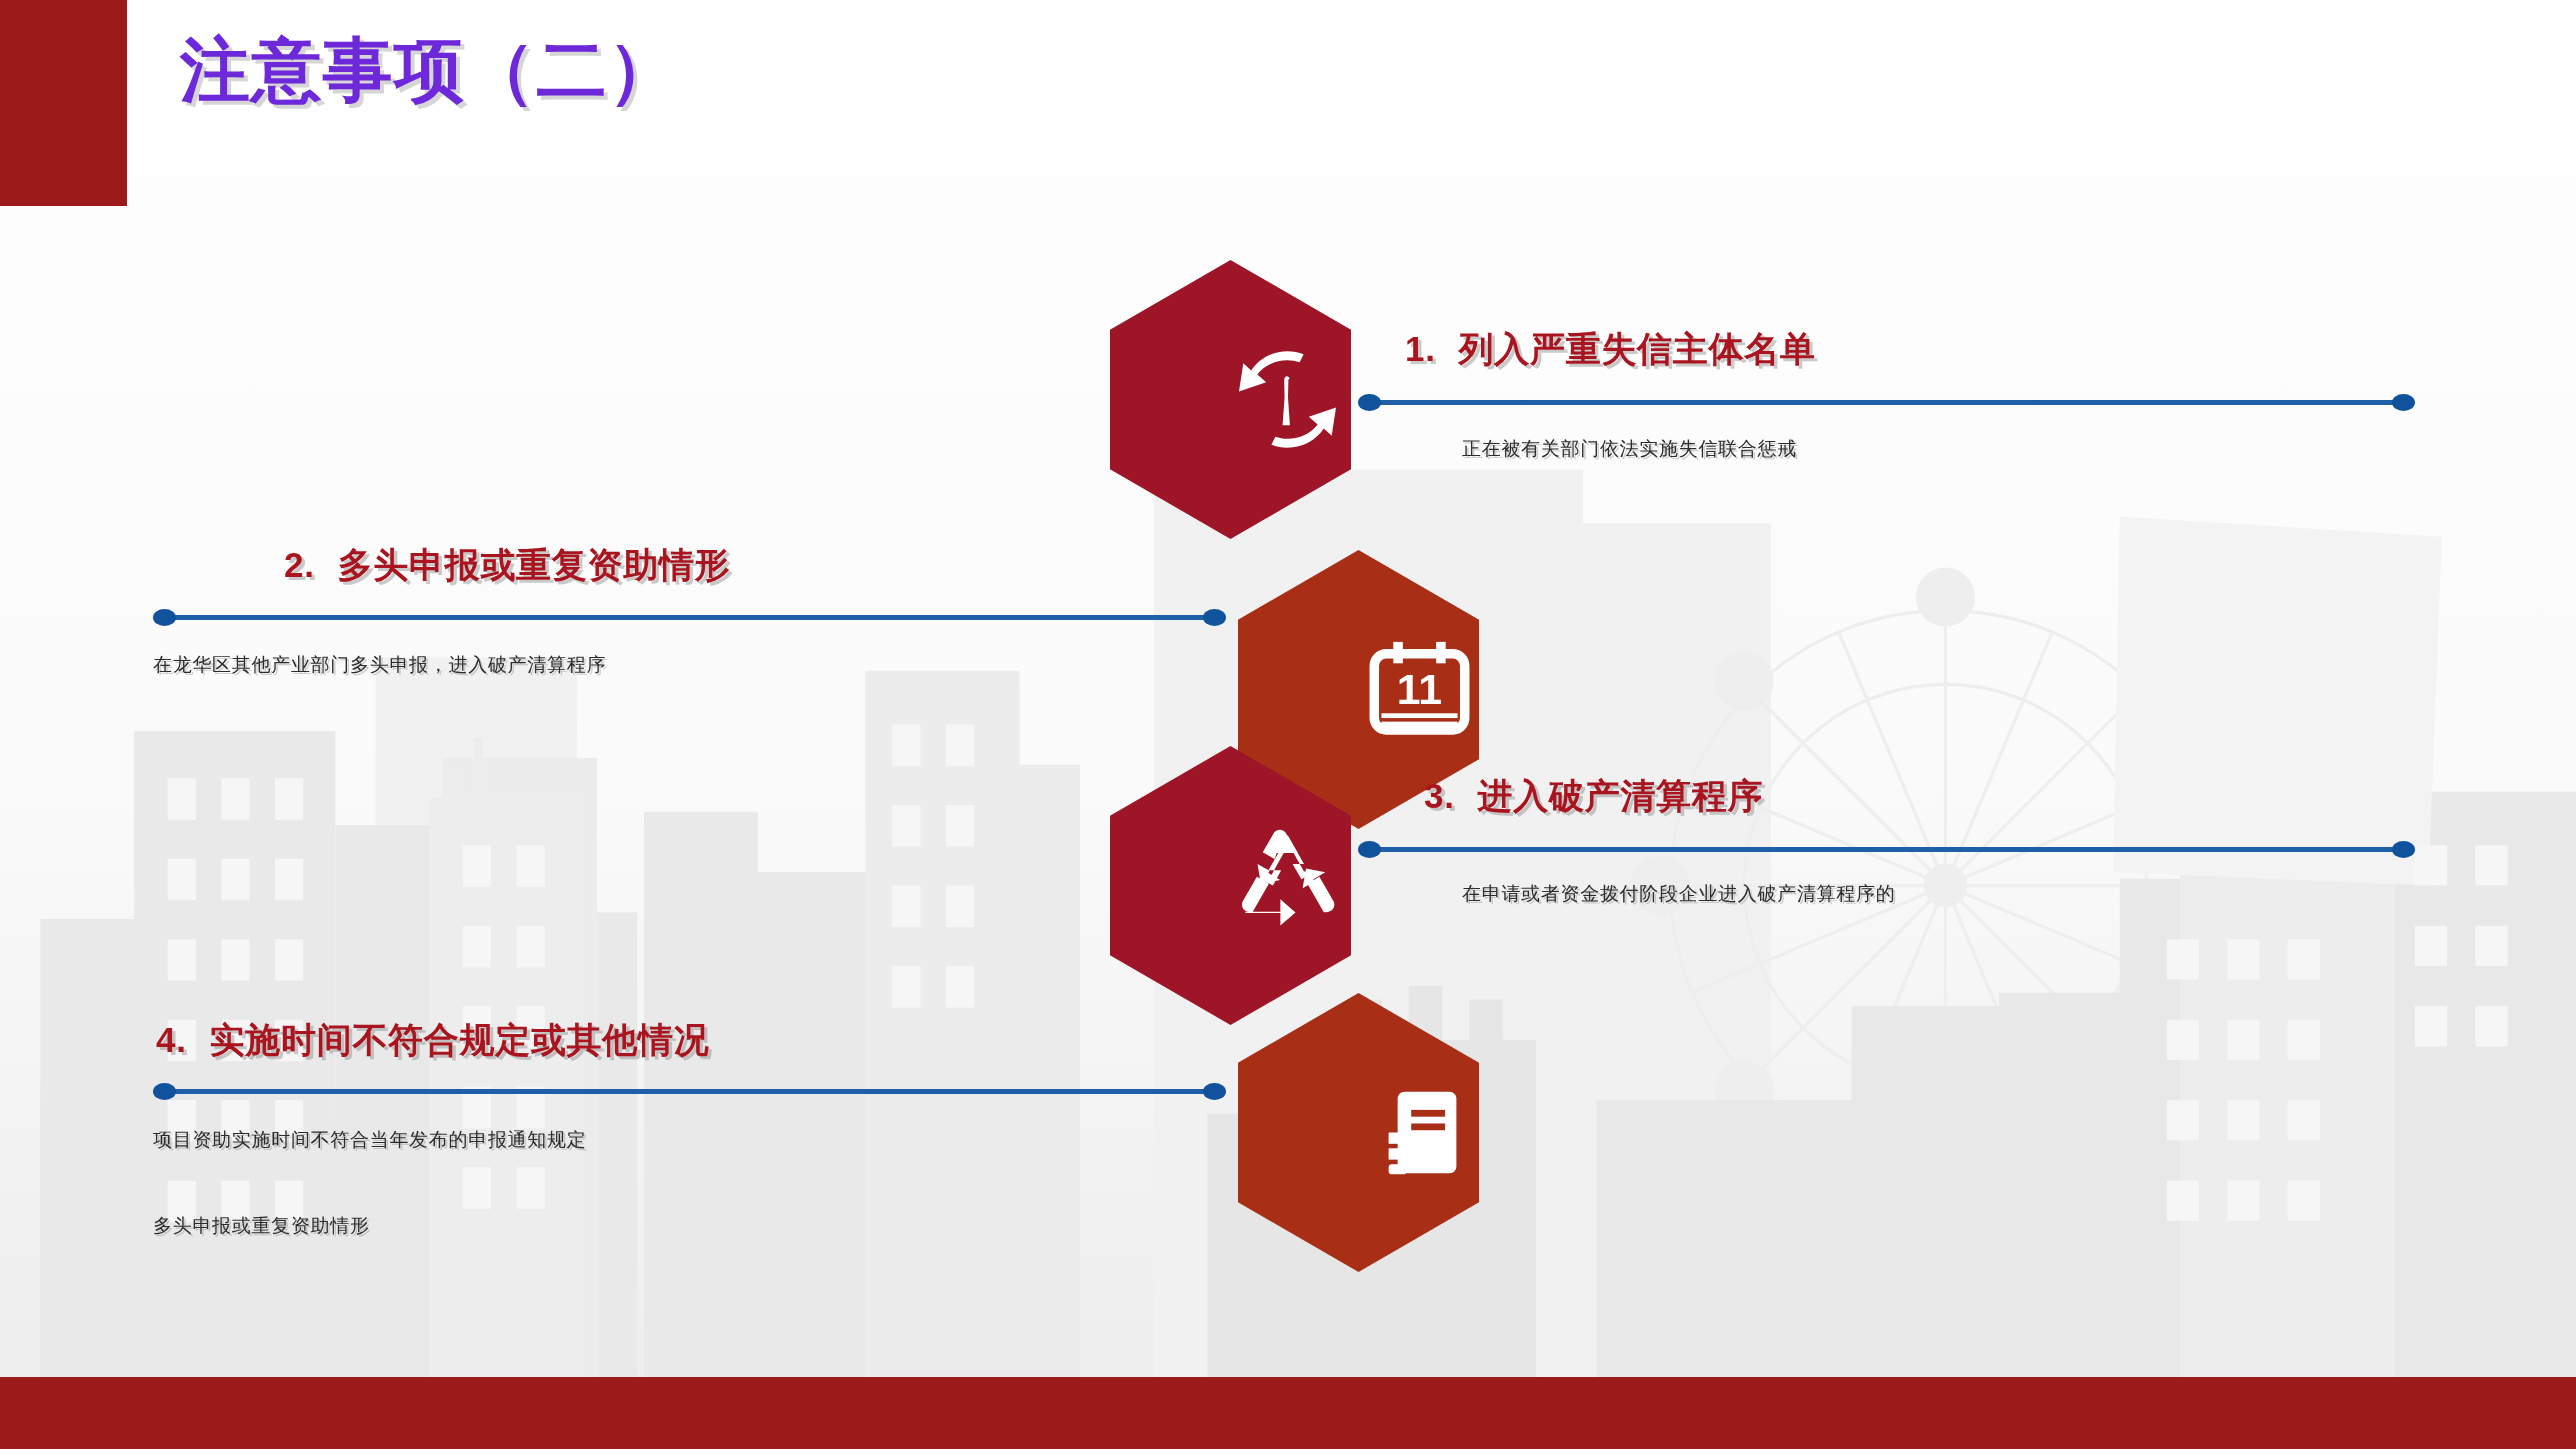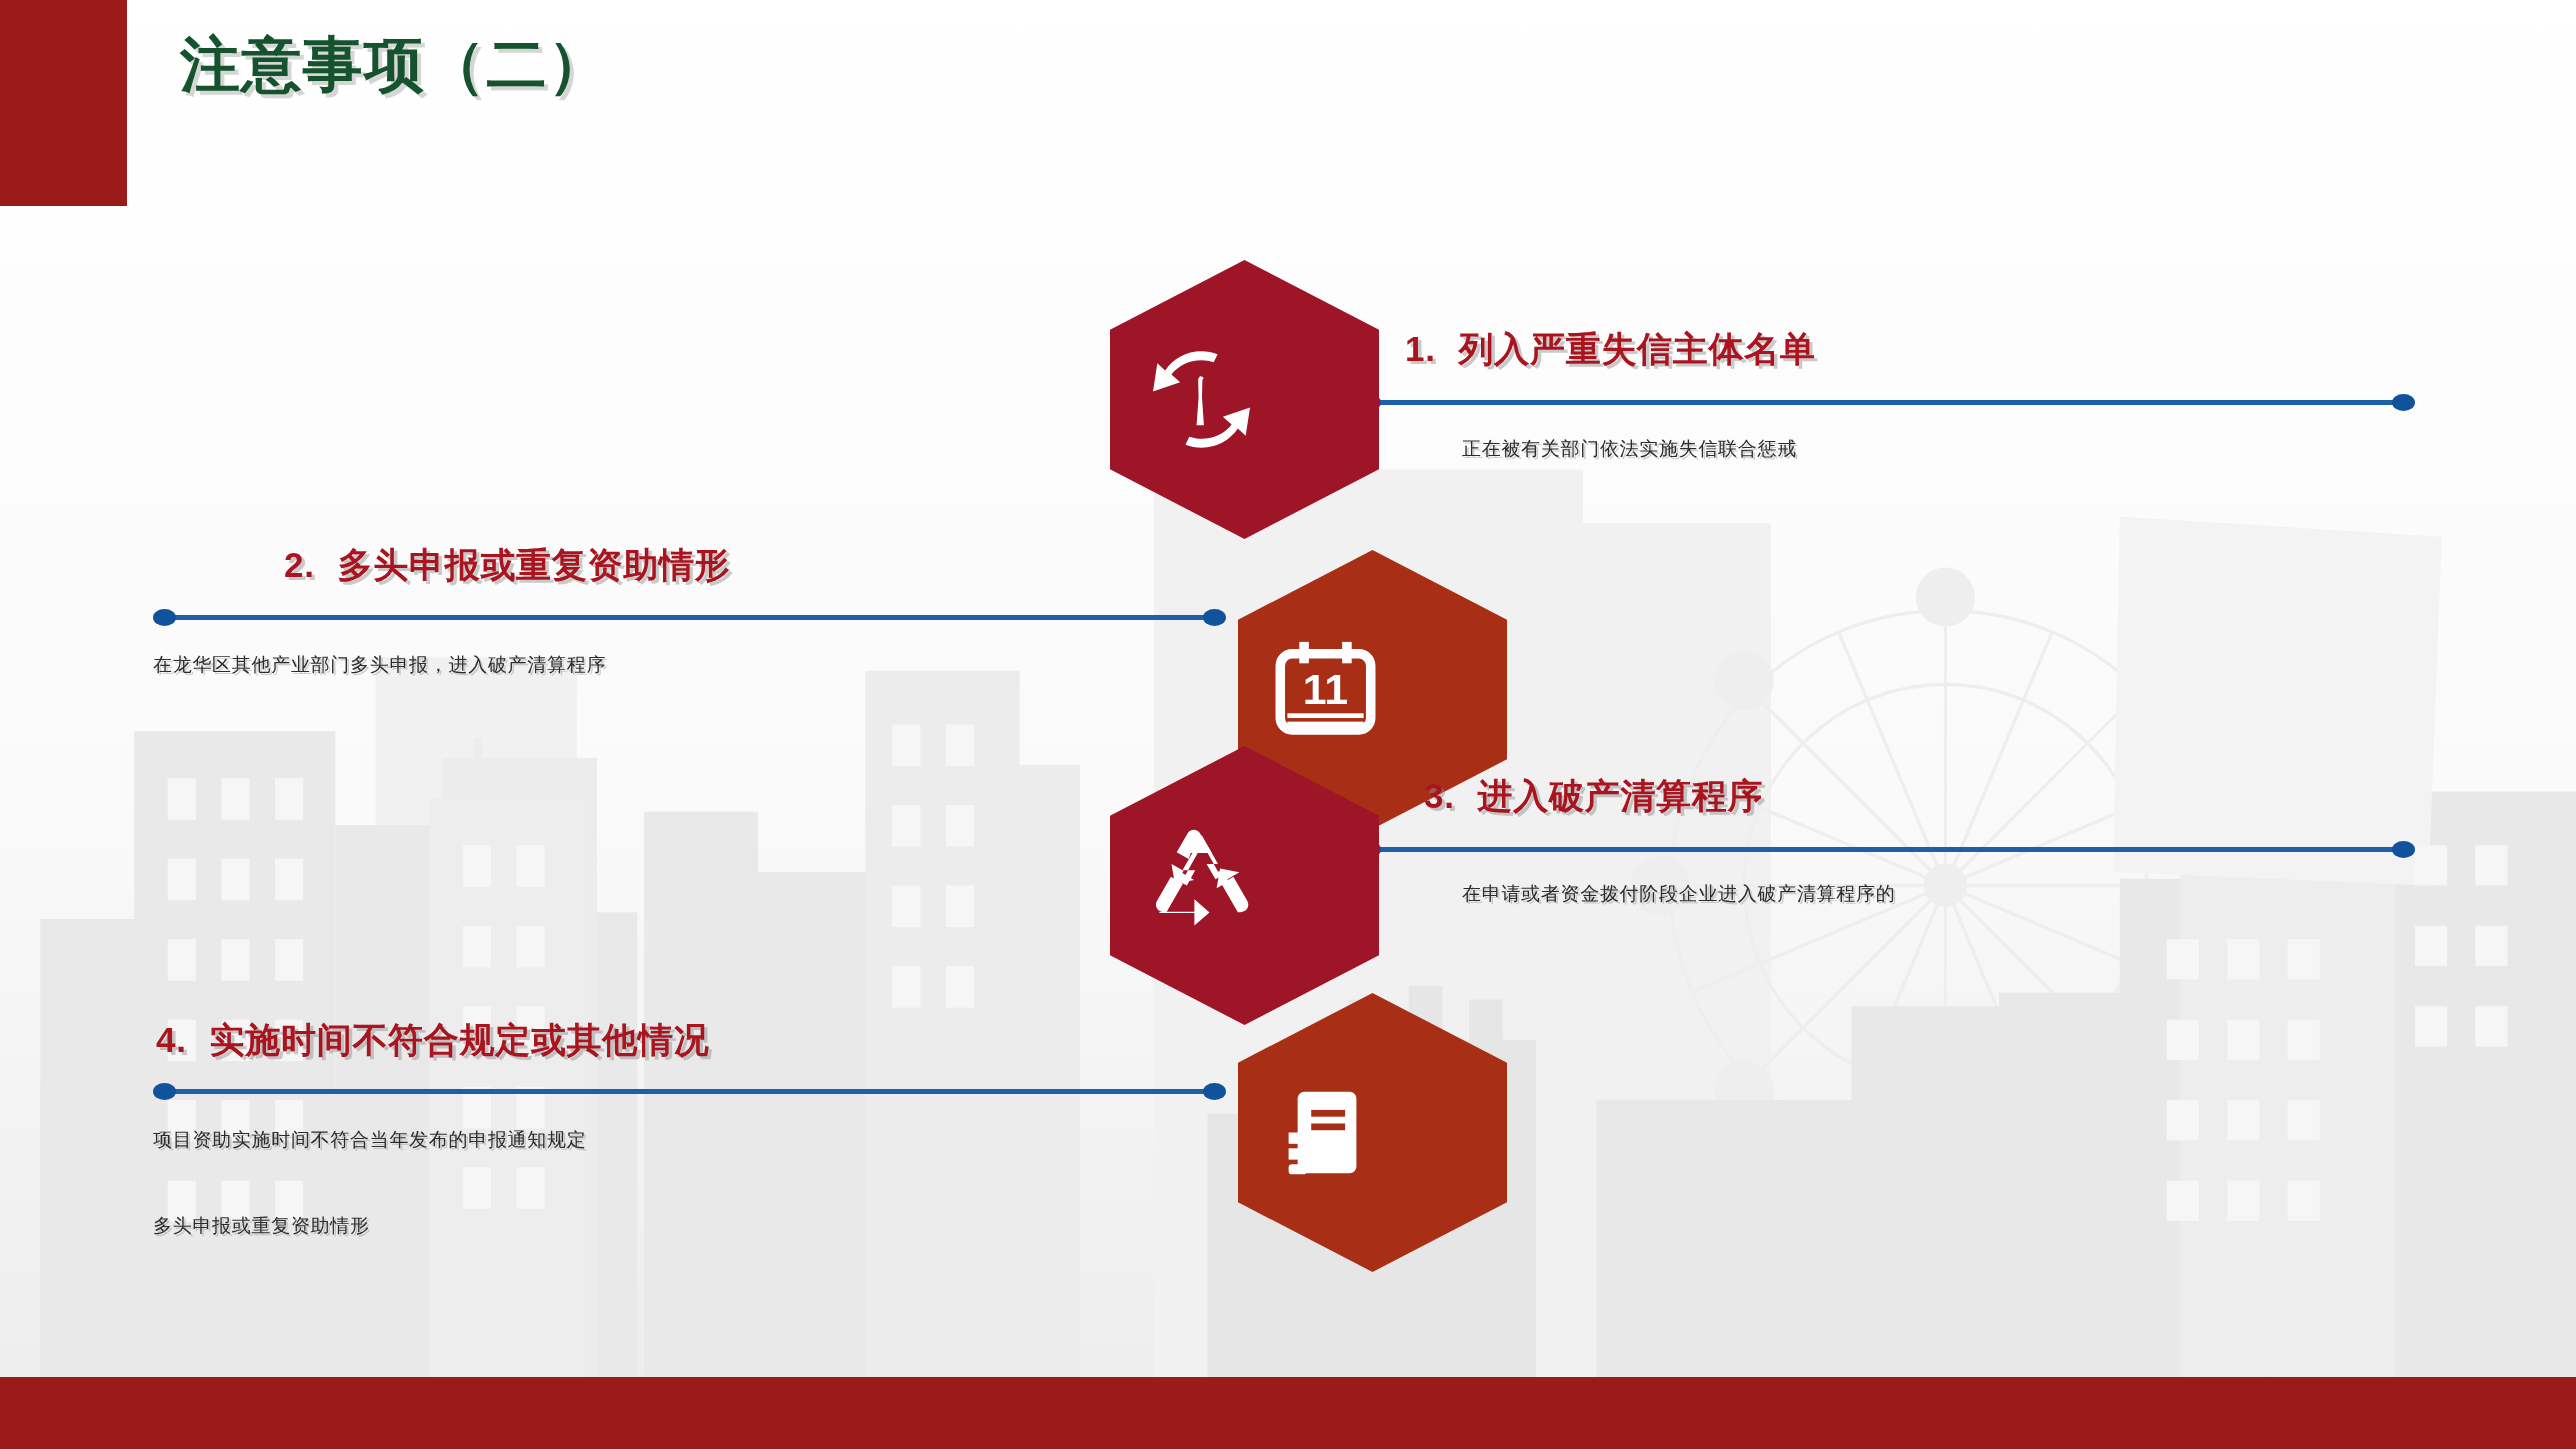--- a/index.html
+++ b/index.html
@@ -12,38 +12,37 @@
   
   .bg-city{position:absolute;left:0;top:0;width:2576px;height:1449px;z-index:0;pointer-events:none;}
 
   
   .left-red-bar{
     position:absolute;left:0;top:0;width:127px;height:206px;
     background:#9B1B1B;z-index:2;
   }
   .slide-title{
     position:absolute;left:180px;top:32px;z-index:3;
-    font-size:60px;font-weight:bold;color:#14532d;
+    font-size:70px;font-weight:bold;color:#6d28d9;
     letter-spacing:1.3px;line-height:1.1;white-space:nowrap;
     text-shadow:4px 4px 0 rgba(120,120,120,0.30);
   }
 
   
   .bottom-red-bar{
     position:absolute;left:0;bottom:0;width:2576px;height:72px;
     background:#9B1B1B;z-index:2;
   }
 
   
   .hex{
     position:absolute;z-index:4;
     width:241px;height:279px;
-    display:flex;align-items:center;justify-content:flex-start;
+    display:flex;align-items:center;justify-content:flex-end;
     clip-path:polygon(50% 0%,100% 25%,100% 75%,50% 100%,0% 75%,0% 25%);
-    padding-left:28px;
   }
   .hex.dark{background:#9E1527;}
   .hex.orange{background:#A82E16;}
   .hex svg{display:block;}
 
   .hex1{left:1110px;top:260px;}
   .hex2{left:1238px;top:550px;}
   .hex3{left:1110px;top:746px;}
   .hex4{left:1238px;top:993px;}
 

